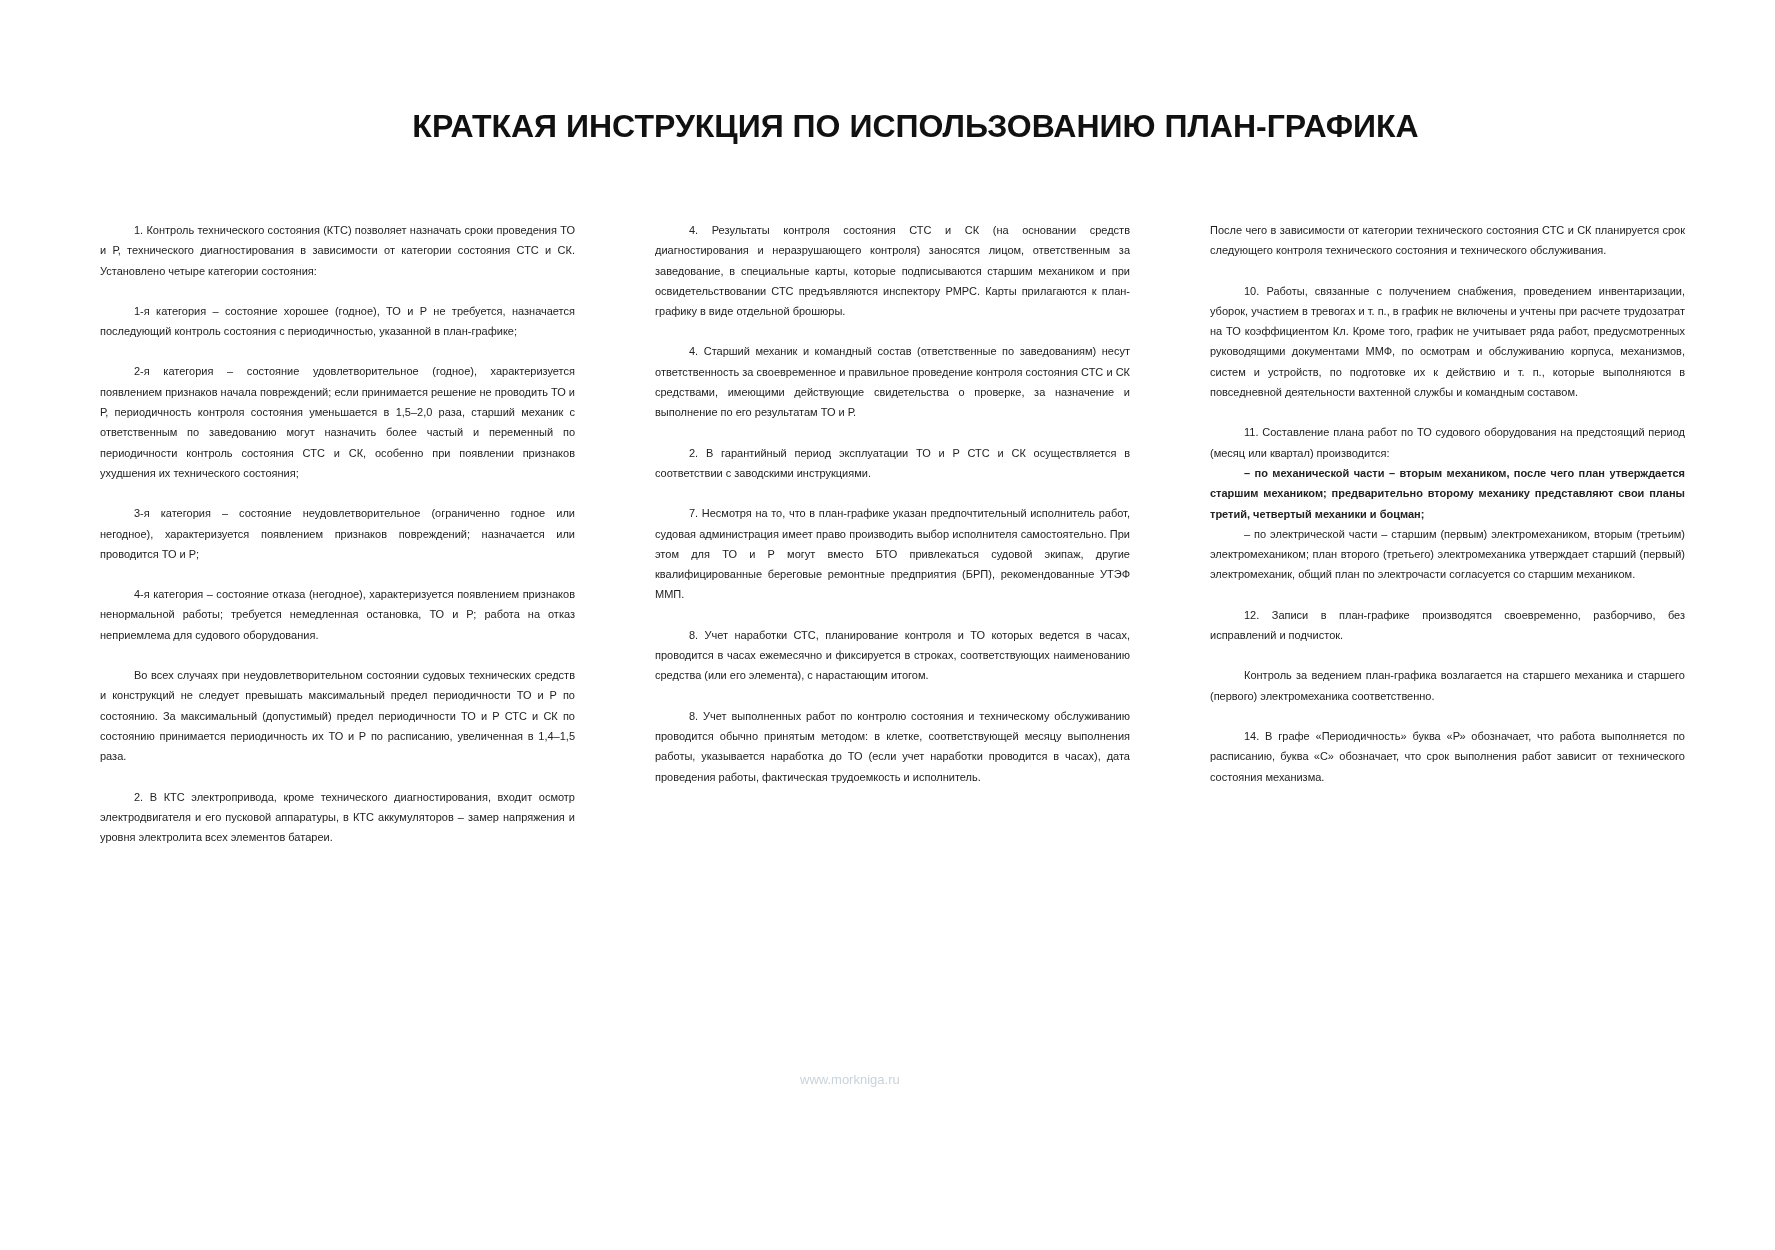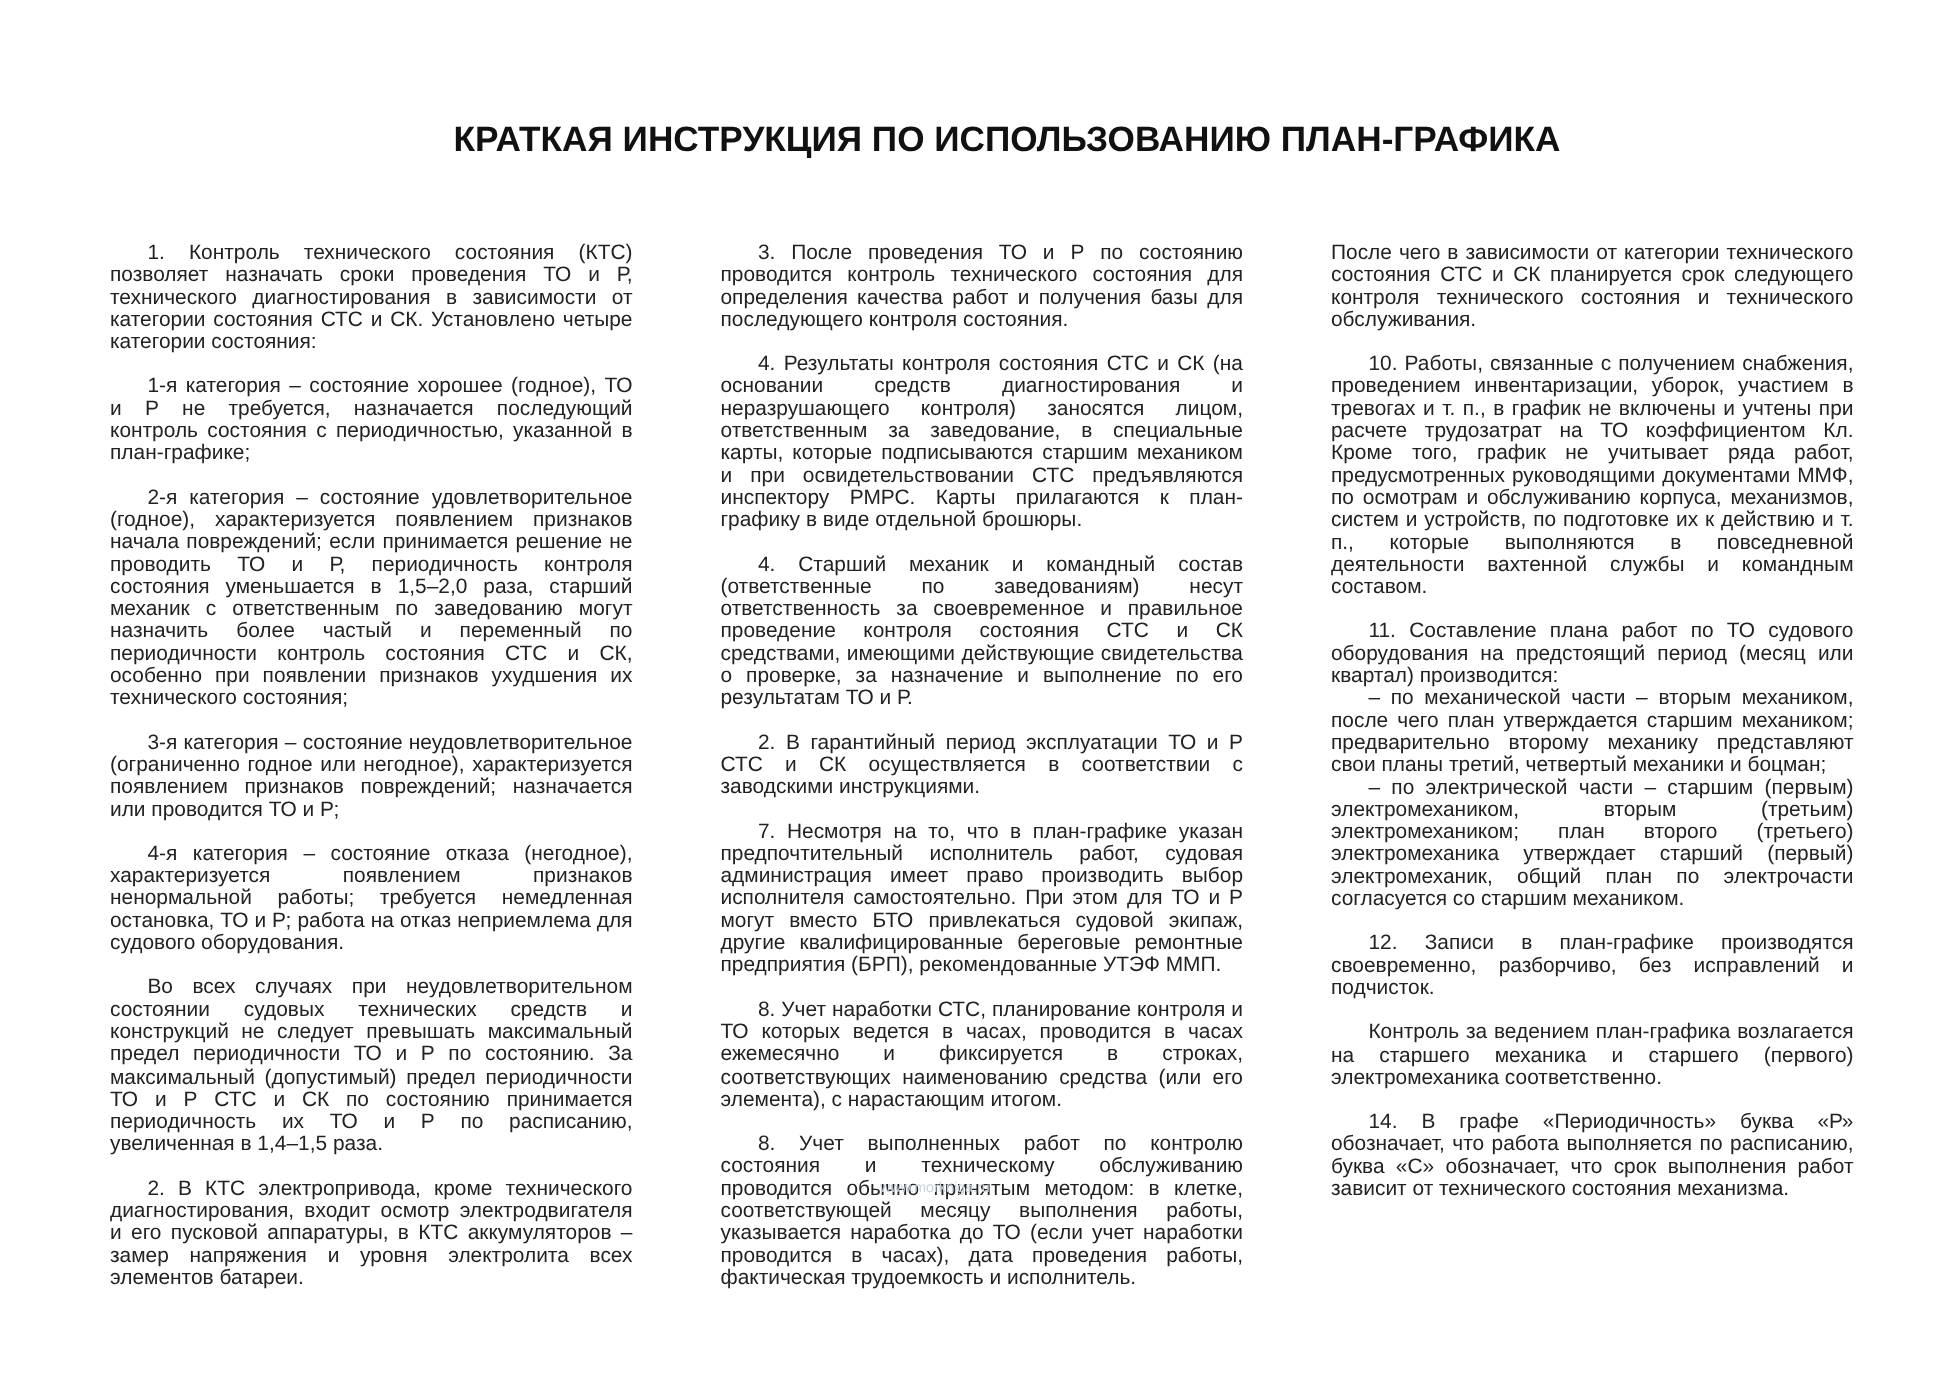--- a/index.html
+++ b/index.html
@@ -1,49 +1,48 @@
 <!DOCTYPE html>
 <html><head>
 <meta charset="utf-8">
 <style>
   html, body { margin: 0; padding: 0; background: #ffffff; }
   body { width: 1775px; height: 1250px; position: relative; overflow: hidden;
          font-family: "Liberation Sans", sans-serif; color: #1a1a1a; }
   .title { position: absolute; top: 108px; left: 0; width: 1775px; text-align: center;
            font-family: "Liberation Sans", sans-serif; font-weight: bold; font-size: 32px;
            letter-spacing: 0px; color: #111; padding-left: 28px; }
-  .col { position: absolute; top: 220px; width: 475px; font-size: 19px; line-height: 20.3px;
+  .col { position: absolute; top: 220px; width: 475px; font-size: 11px; line-height: 20.3px;
          text-align: justify; color: #222; }
   .col1 { left: 100px; }
   .col2 { left: 655px; }
   .col3 { left: 1210px; }
   .col p { margin: 0 0 20px 0; text-indent: 34px; hyphens: auto; }
   .col p.noindent { text-indent: 0; }
-  .col p.dash { margin: 0; }
+  .col p.dash { margin: 0; font-weight: bold; }
   .col p.tight { margin-bottom: 0; }
   .watermark { position: absolute; left: 800px; top: 1072px; font-size: 13px; color: #c9d3dc;
                font-family: "Liberation Sans", sans-serif; }
 </style>
 </head>
 <body>
 
 <div class="title">КРАТКАЯ ИНСТРУКЦИЯ ПО ИСПОЛЬЗОВАНИЮ ПЛАН-ГРАФИКА</div>
 
 <div class="col col1">
   <p>1. Контроль технического состояния (КТС) позволяет назначать сроки проведения ТО и Р, технического диагностирования в зависимости от категории состояния СТС и СК. Установлено четыре категории состояния:</p>
   <p>1-я категория – состояние хорошее (годное), ТО и Р не требуется, назначается последующий контроль состояния с периодичностью, указанной в план-графике;</p>
   <p>2-я категория – состояние удовлетворительное (годное), характеризуется появлением признаков начала повреждений; если принимается решение не проводить ТО и Р, периодичность контроля состояния уменьшается в 1,5–2,0 раза, старший механик с ответственным по заведованию могут назначить более частый и переменный по периодичности контроль состояния СТС и СК, особенно при появлении признаков ухудшения их технического состояния;</p>
   <p>3-я категория – состояние неудовлетворительное (ограниченно годное или негодное), характеризуется появлением признаков повреждений; назначается или проводится ТО и Р;</p>
   <p>4-я категория – состояние отказа (негодное), характеризуется появлением признаков ненормальной работы; требуется немедленная остановка, ТО и Р; работа на отказ неприемлема для судового оборудования.</p>
   <p>Во всех случаях при неудовлетворительном состоянии судовых технических средств и конструкций не следует превышать максимальный предел периодичности ТО и Р по состоянию. За максимальный (допустимый) предел периодичности ТО и Р СТС и СК по состоянию принимается периодичность их ТО и Р по расписанию, увеличенная в 1,4–1,5 раза.</p>
   <p>2. В КТС электропривода, кроме технического диагностирования, входит осмотр электродвигателя и его пусковой аппаратуры, в КТС аккумуляторов – замер напряжения и уровня электролита всех элементов батареи.</p>
 </div>
 
 <div class="col col2">
-  <p>3. После проведения ТО и Р по состоянию проводится контроль технического состояния для определения качества работ и получения базы для последующего контроля состояния.</p>
   <p>4. Результаты контроля состояния СТС и СК (на основании средств диагностирования и неразрушающего контроля) заносятся лицом, ответственным за заведование, в специальные карты, которые подписываются старшим механиком и при освидетельствовании СТС предъявляются инспектору РМРС. Карты прилагаются к план-графику в виде отдельной брошюры.</p>
   <p>4. Старший механик и командный состав (ответственные по заведованиям) несут ответственность за своевременное и правильное проведение контроля состояния СТС и СК средствами, имеющими действующие свидетельства о проверке, за назначение и выполнение по его результатам ТО и Р.</p>
   <p>2. В гарантийный период эксплуатации ТО и Р СТС и СК осуществляется в соответствии с заводскими инструкциями.</p>
   <p>7. Несмотря на то, что в план-графике указан предпочтительный исполнитель работ, судовая администрация имеет право производить выбор исполнителя самостоятельно. При этом для ТО и Р могут вместо БТО привлекаться судовой экипаж, другие квалифицированные береговые ремонтные предприятия (БРП), рекомендованные УТЭФ ММП.</p>
   <p>8. Учет наработки СТС, планирование контроля и ТО которых ведется в часах, проводится в часах ежемесячно и фиксируется в строках, соответствующих наименованию средства (или его элемента), с нарастающим итогом.</p>
   <p>8. Учет выполненных работ по контролю состояния и техническому обслуживанию проводится обычно принятым методом: в клетке, соответствующей месяцу выполнения работы, указывается наработка до ТО (если учет наработки проводится в часах), дата проведения работы, фактическая трудоемкость и исполнитель.</p>
 </div>
 
 <div class="col col3">
   <p class="noindent">После чего в зависимости от категории технического состояния СТС и СК планируется срок следующего контроля технического состояния и технического обслуживания.</p>

